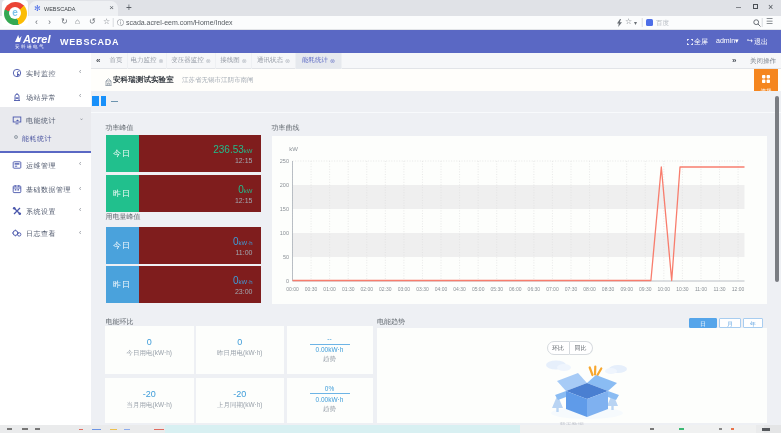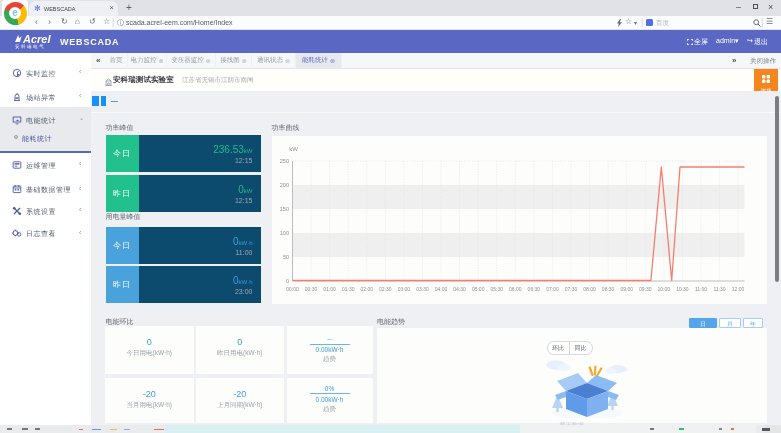--- a/index.html
+++ b/index.html
@@ -41,21 +41,21 @@
 
 #strow { left:91px; top:68.5px; width:690px; height:22px; background:#fffefb; }
 #stname { position:absolute; left:22px; top:6.5px; font-size:7.5px; font-weight:bold; color:#353a41; letter-spacing:0.1px;text-align:center; }
 #staddr { position:absolute; left:91px; top:7.5px; font-size:6.5px; color:#a5acb5; }
 #obtn { position:absolute; left:663px; top:0.5px; width:24px; height:21.5px; background:#f5861f; color:#fff; text-align:center; }
 
 #main { left:91px; top:90.5px; width:690px; height:334.5px; background:#eef0f4; }
 .bluebar { position:absolute; top:5.5px; background:#1890fa; height:10px; }
 #mline { position:absolute; left:0; top:21.5px; width:690px; height:1px; background:#f8fafc; }
 .slabel { position:absolute; font-size:7px; color:#60676e; }
-.pcard { position:absolute; left:14.5px; width:155px; height:37px; background:#0c4a6e; }
+.pcard { position:absolute; left:14.5px; width:155px; height:37px; background:#7f1d1d; }
 .pcard .sq { position:absolute; left:0; top:0; width:33px; height:37px; color:#fff; font-size:8px; display:flex; align-items:center; justify-content:center; letter-spacing:1px; }
 .pcard .val { position:absolute; right:8px; top:9.5px; font-size:10px; text-align:right; }
 .pcard .val small { font-size:6px; }
 .pcard .tm { position:absolute; right:8px; top:22px; font-size:7px; color:#a0a8b0; }
 .g { background:#21c08d; }
 .b { background:#4aa2dc; }
 .ecard { position:absolute; background:#fdfefc; text-align:center; }
 .ecard .v { font-size:9px; color:#3e9cd9; margin-top:11px; }
 .ecard .l { font-size:6.5px; color:#9aa2ab; margin-top:2px; }
 .ecard .fr { width:40px; margin:9px auto 0; font-size:6.5px; color:#3e9cd9; }

